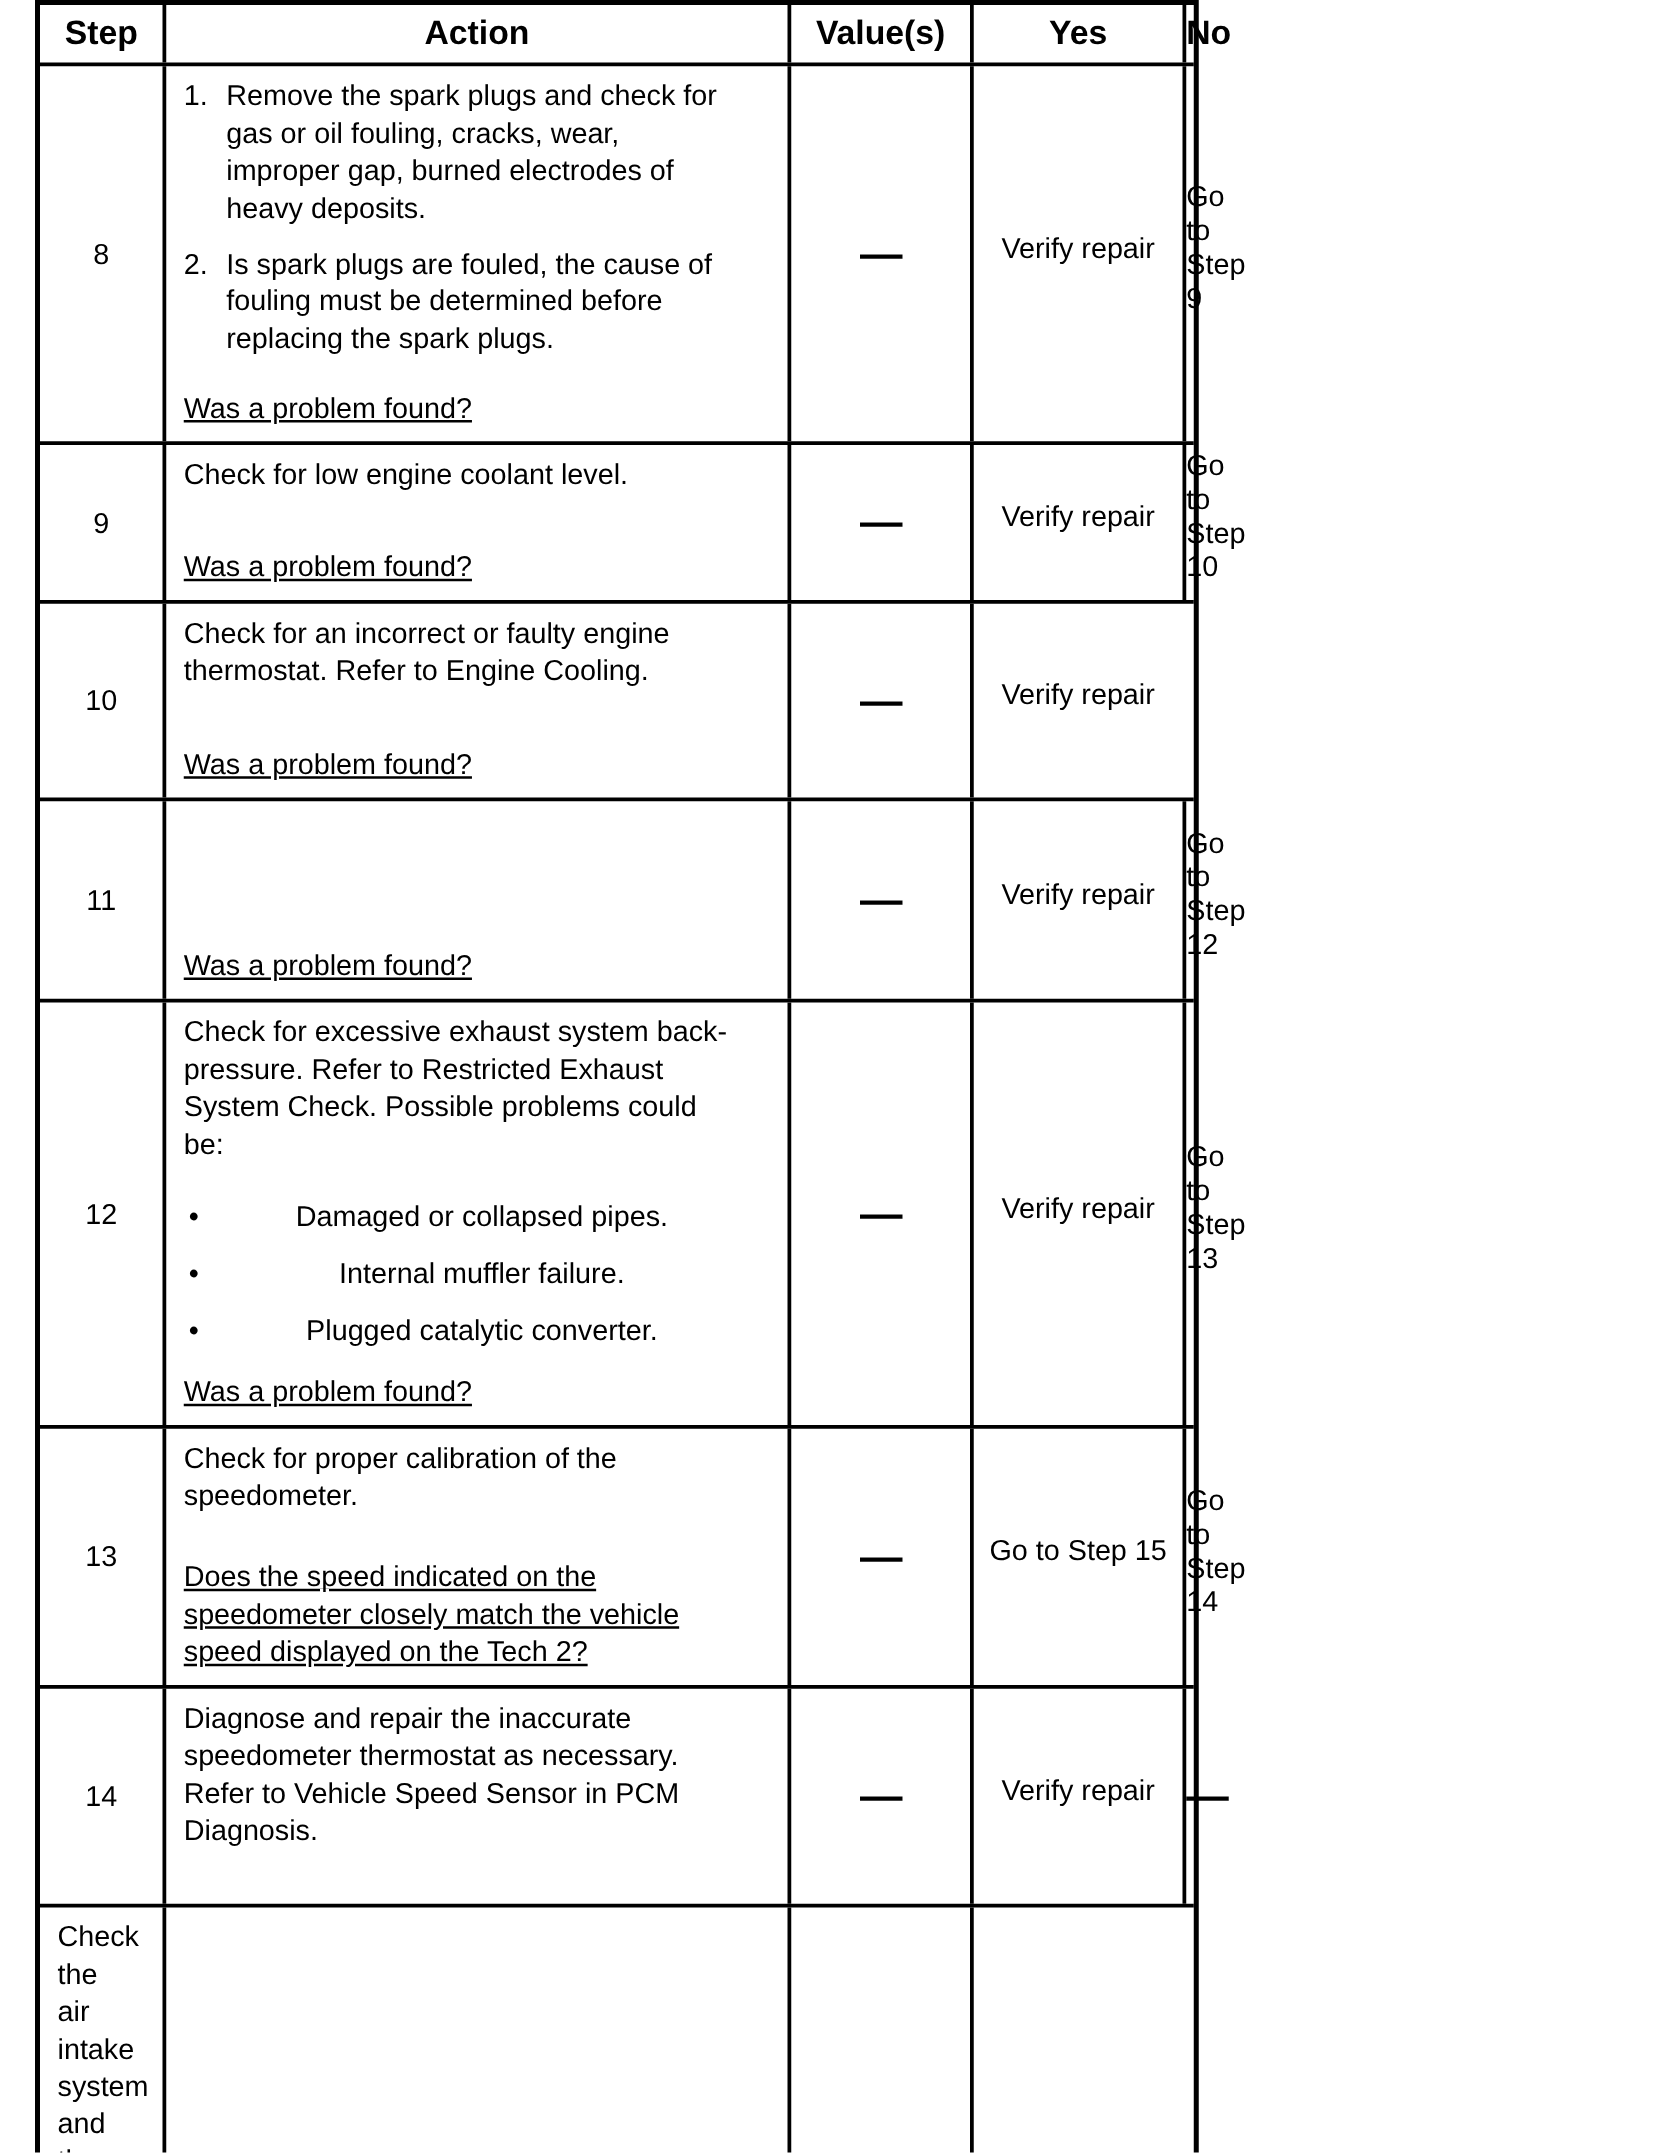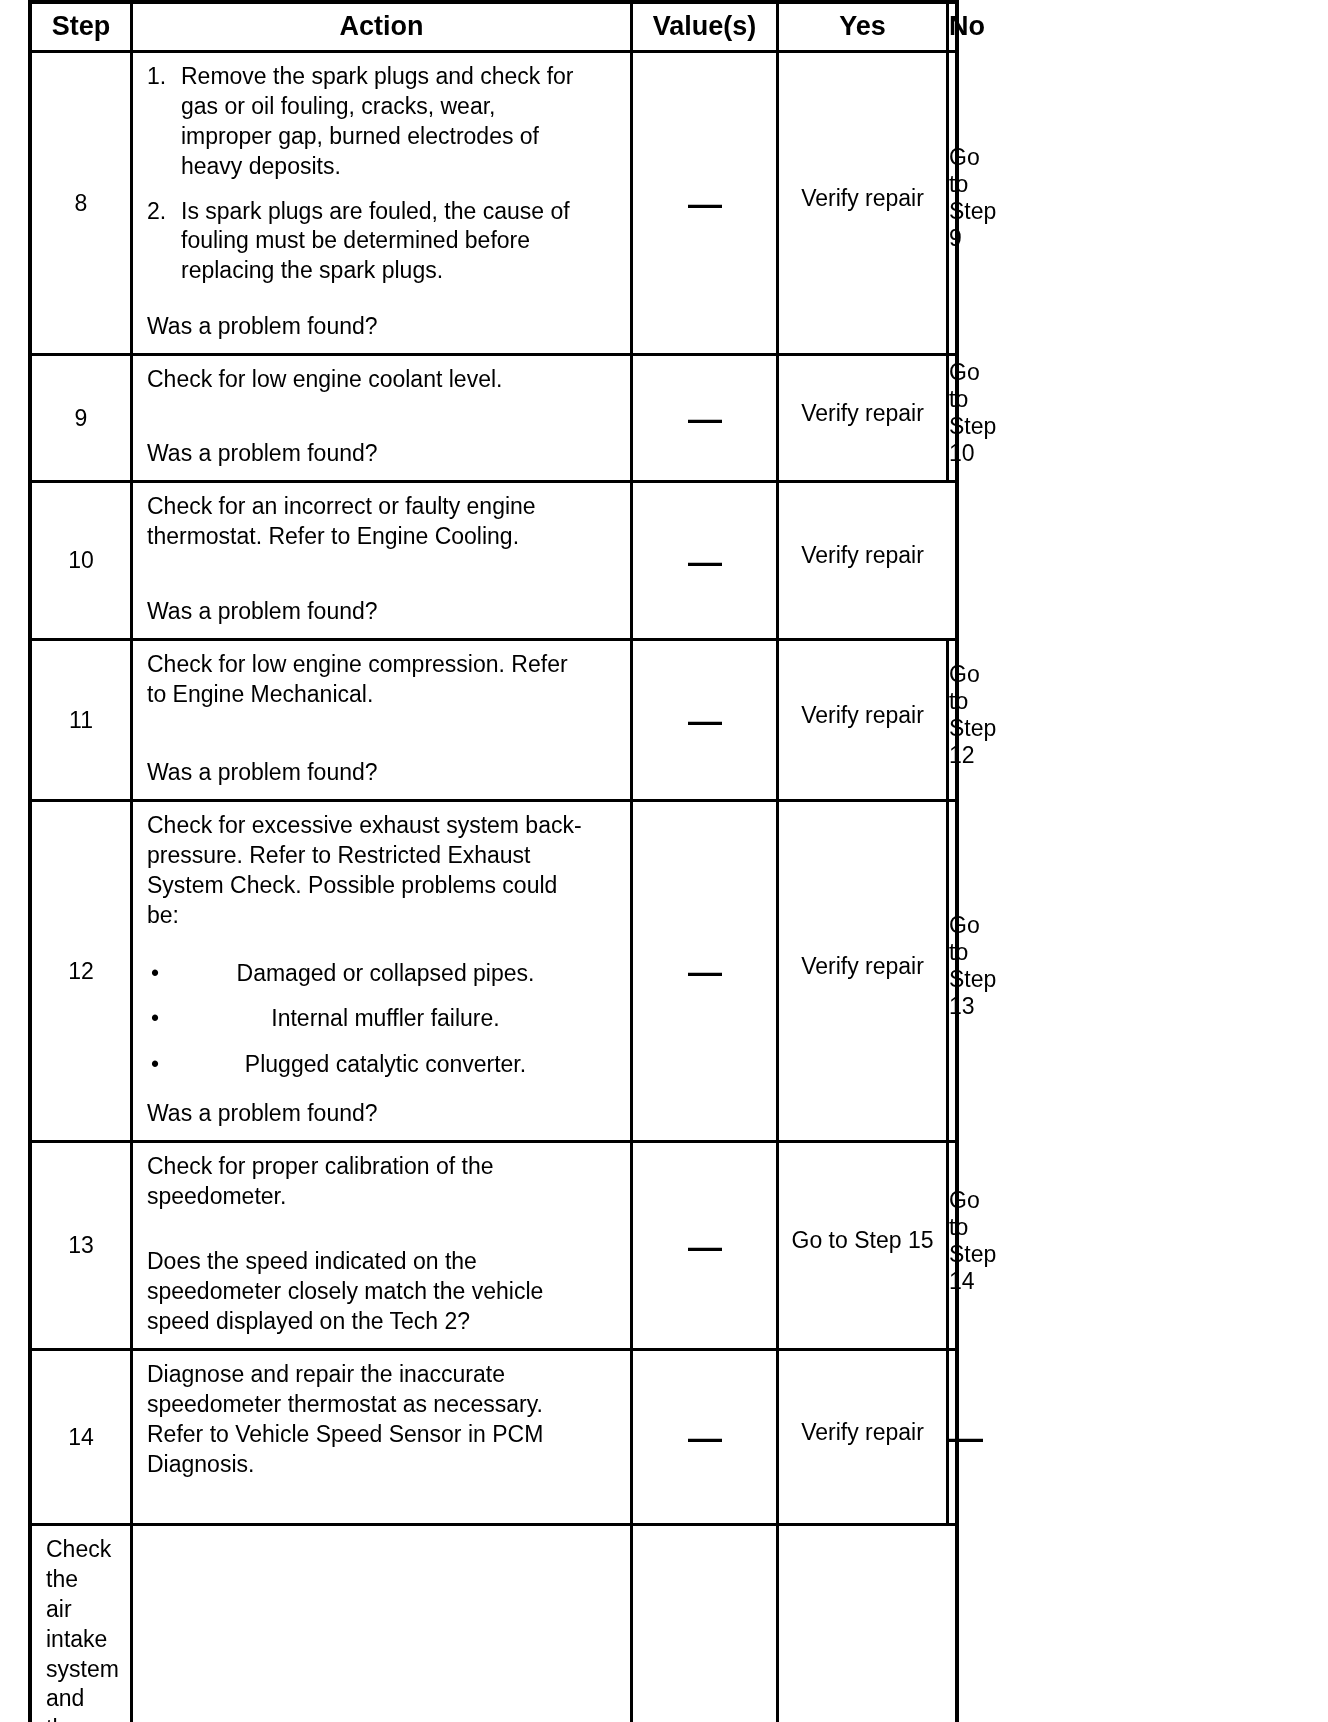--- a/index.html
+++ b/index.html
@@ -63,21 +63,21 @@
     display: flex;
     align-items: center;
     justify-content: center;
     padding-bottom: 10px;
     font-size: 23px;
   }
   .c-no.v-center { align-items: center; padding-bottom: 0; }
 
   .dash { font-size: 34px; font-weight: bold; line-height: 1; letter-spacing: -1px; }
 
-  .question { margin-top: auto; }
+  .question { margin-top: auto; text-decoration: underline; }
 
   .num-item { display: flex; }
   .num-item + .num-item { margin-top: 15px; }
   .num-label { width: 34px; flex-shrink: 0; }
   .num-text { flex: 1; }
 
   .para { }
   .bullet { display: flex; margin-top: 16px; }
   .bullet.first { margin-top: 28px; }
   .bullet-mark { width: 30px; flex-shrink: 0; padding-left: 4px; }
@@ -158,21 +158,20 @@
           <span class="dash">—</span>
         </div>
       <div class="cell c-yes">
           <span>Verify repair</span>
         </div>
     </div>
 
     <div class="row r11">
       <div class="cell c-step">11</div>
       <div class="cell c-action">
-        <div class="para">Check for low engine compression. Refer to Engine Mechanical.</div>
         <div class="question">Was a problem found?</div>
       </div>
       <div class="cell c-val">
           <span class="dash">—</span>
         </div>
       <div class="cell c-yes">
           <span>Verify repair</span>
         </div>
       <div class="cell c-no">
           <span>Go to Step 12</span>

